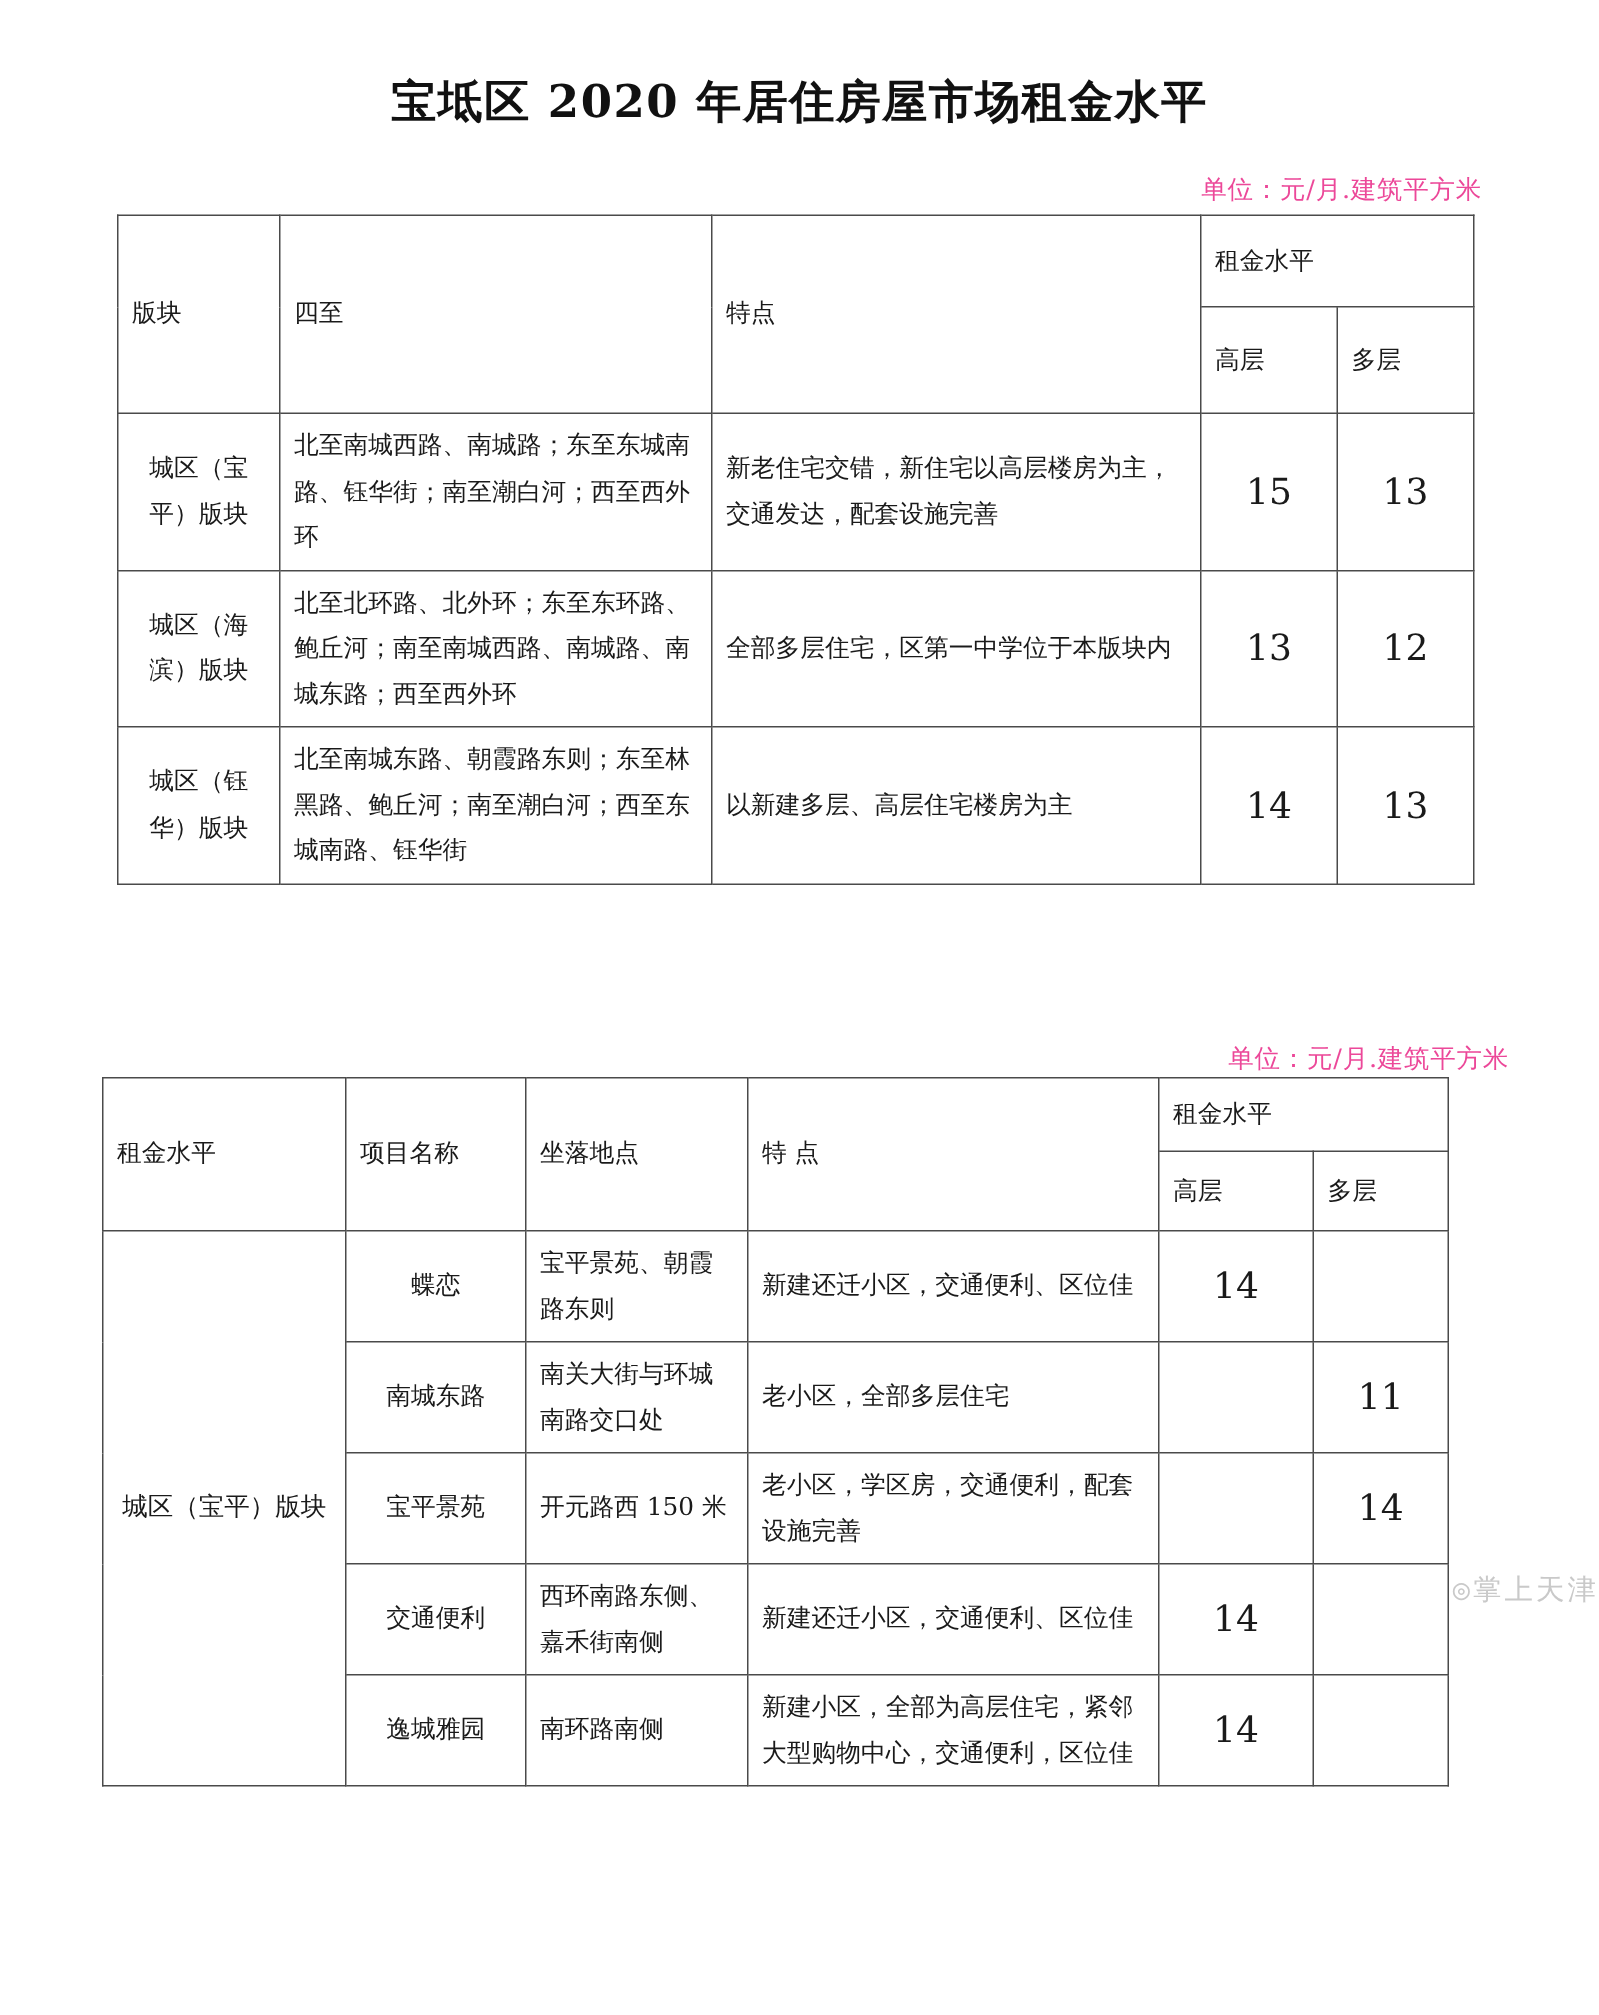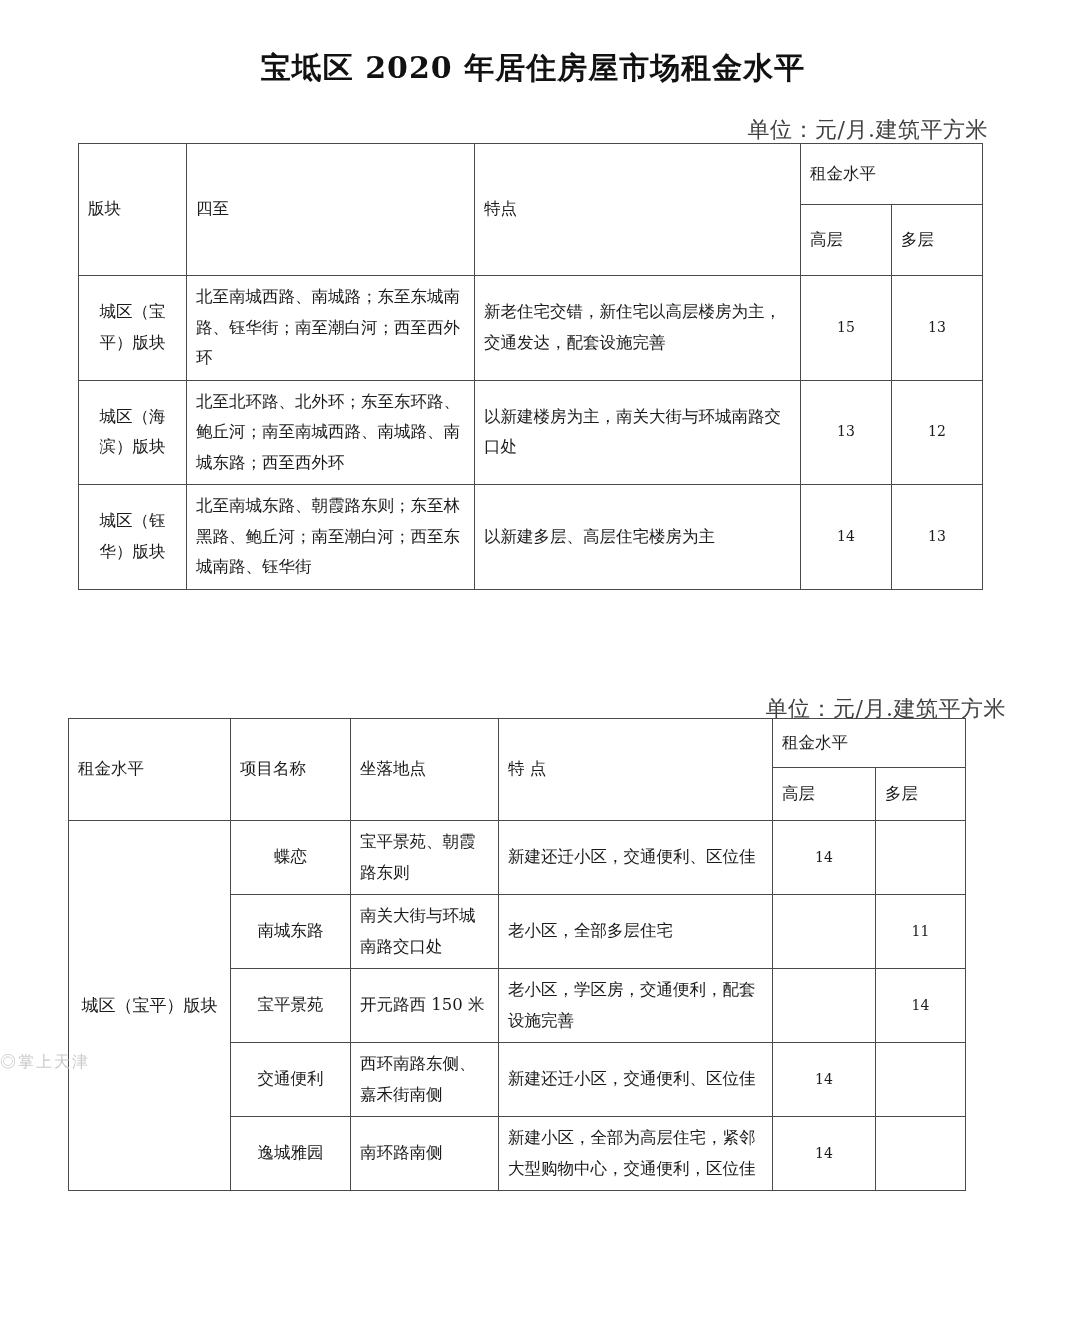--- a/index.html
+++ b/index.html
@@ -39,23 +39,23 @@
   }
   #title-2 {
     position: absolute;
     left: 0; right: 0;
     top: 638px;
   }
 
   
   .unit-line {
     position: absolute;
-    font-size: 22px;
+    font-size: 17px;
     letter-spacing: 0.5px;
-    color: #404040;
+    color: #ec4899;
     font-family: "DejaVu Serif", "Liberation Serif", serif;
   }
   #unit-1 { top: 115px; right: 78px; }
   #unit-2 { top: 694px; right: 60px; }
 
   
   table.doc-table {
     position: absolute;
     border-collapse: collapse;
     table-layout: fixed;
@@ -64,21 +64,21 @@
     color: #1a1a1a;
   }
   table.doc-table td {
     border: 1px solid #4a4a4a;
     padding: 6px 9px;
     vertical-align: middle;
     word-break: break-all;
   }
   td.ctr { text-align: center; }
   td.lft { text-align: left; }
-  td.num { text-align: center; font-size: 14px; }
+  td.num { text-align: center; font-size: 24px; }
 
   #table-1 {
     left: 78px;
     top: 143px;
     width: 904px;
   }
   #table-2 {
     left: 68px;
     top: 718px;
     width: 897px;
@@ -92,25 +92,25 @@
     text-align: center;
     font-size: 17px;
     line-height: 2.1;
   }
 
   
   #watermark {
     position: absolute;
     left: 0; right: 0;
     bottom: 14px;
-    text-align: left;
-    font-size: 16px;
+    text-align: right;
+    font-size: 19px;
     color: #c9c9c9;
     letter-spacing: 2px;
-    font-family: Liberation Serif, serif;
+    font-family: Liberation Mono, monospace;
     user-select: none;
   }
 </style>
 </head>
 <body>
 
 <div class="page">
 
   <div id="title-1" class="doc-title">宝坻区 2020 年居住房屋市场租金水平</div>
 
@@ -139,21 +139,21 @@
       <tr>
         <td class="ctr">城区（宝平）版块</td>
         <td class="lft">北至南城西路、南城路；东至东城南路、钰华街；南至潮白河；西至西外环</td>
         <td class="lft">新老住宅交错，新住宅以高层楼房为主，交通发达，配套设施完善</td>
         <td class="num">15</td>
         <td class="num">13</td>
       </tr>
       <tr>
         <td class="ctr">城区（海滨）版块</td>
         <td class="lft">北至北环路、北外环；东至东环路、鲍丘河；南至南城西路、南城路、南城东路；西至西外环</td>
-        <td class="lft">以新建楼房为主，南关大街与环城南路交口处</td>
+        <td class="lft">全部多层住宅，区第一中学位于本版块内</td>
         <td class="num">13</td>
         <td class="num">12</td>
       </tr>
       <tr>
         <td class="ctr">城区（钰华）版块</td>
         <td class="lft">北至南城东路、朝霞路东则；东至林黑路、鲍丘河；南至潮白河；西至东城南路、钰华街</td>
         <td class="lft">以新建多层、高层住宅楼房为主</td>
         <td class="num">14</td>
         <td class="num">13</td>
       </tr>

